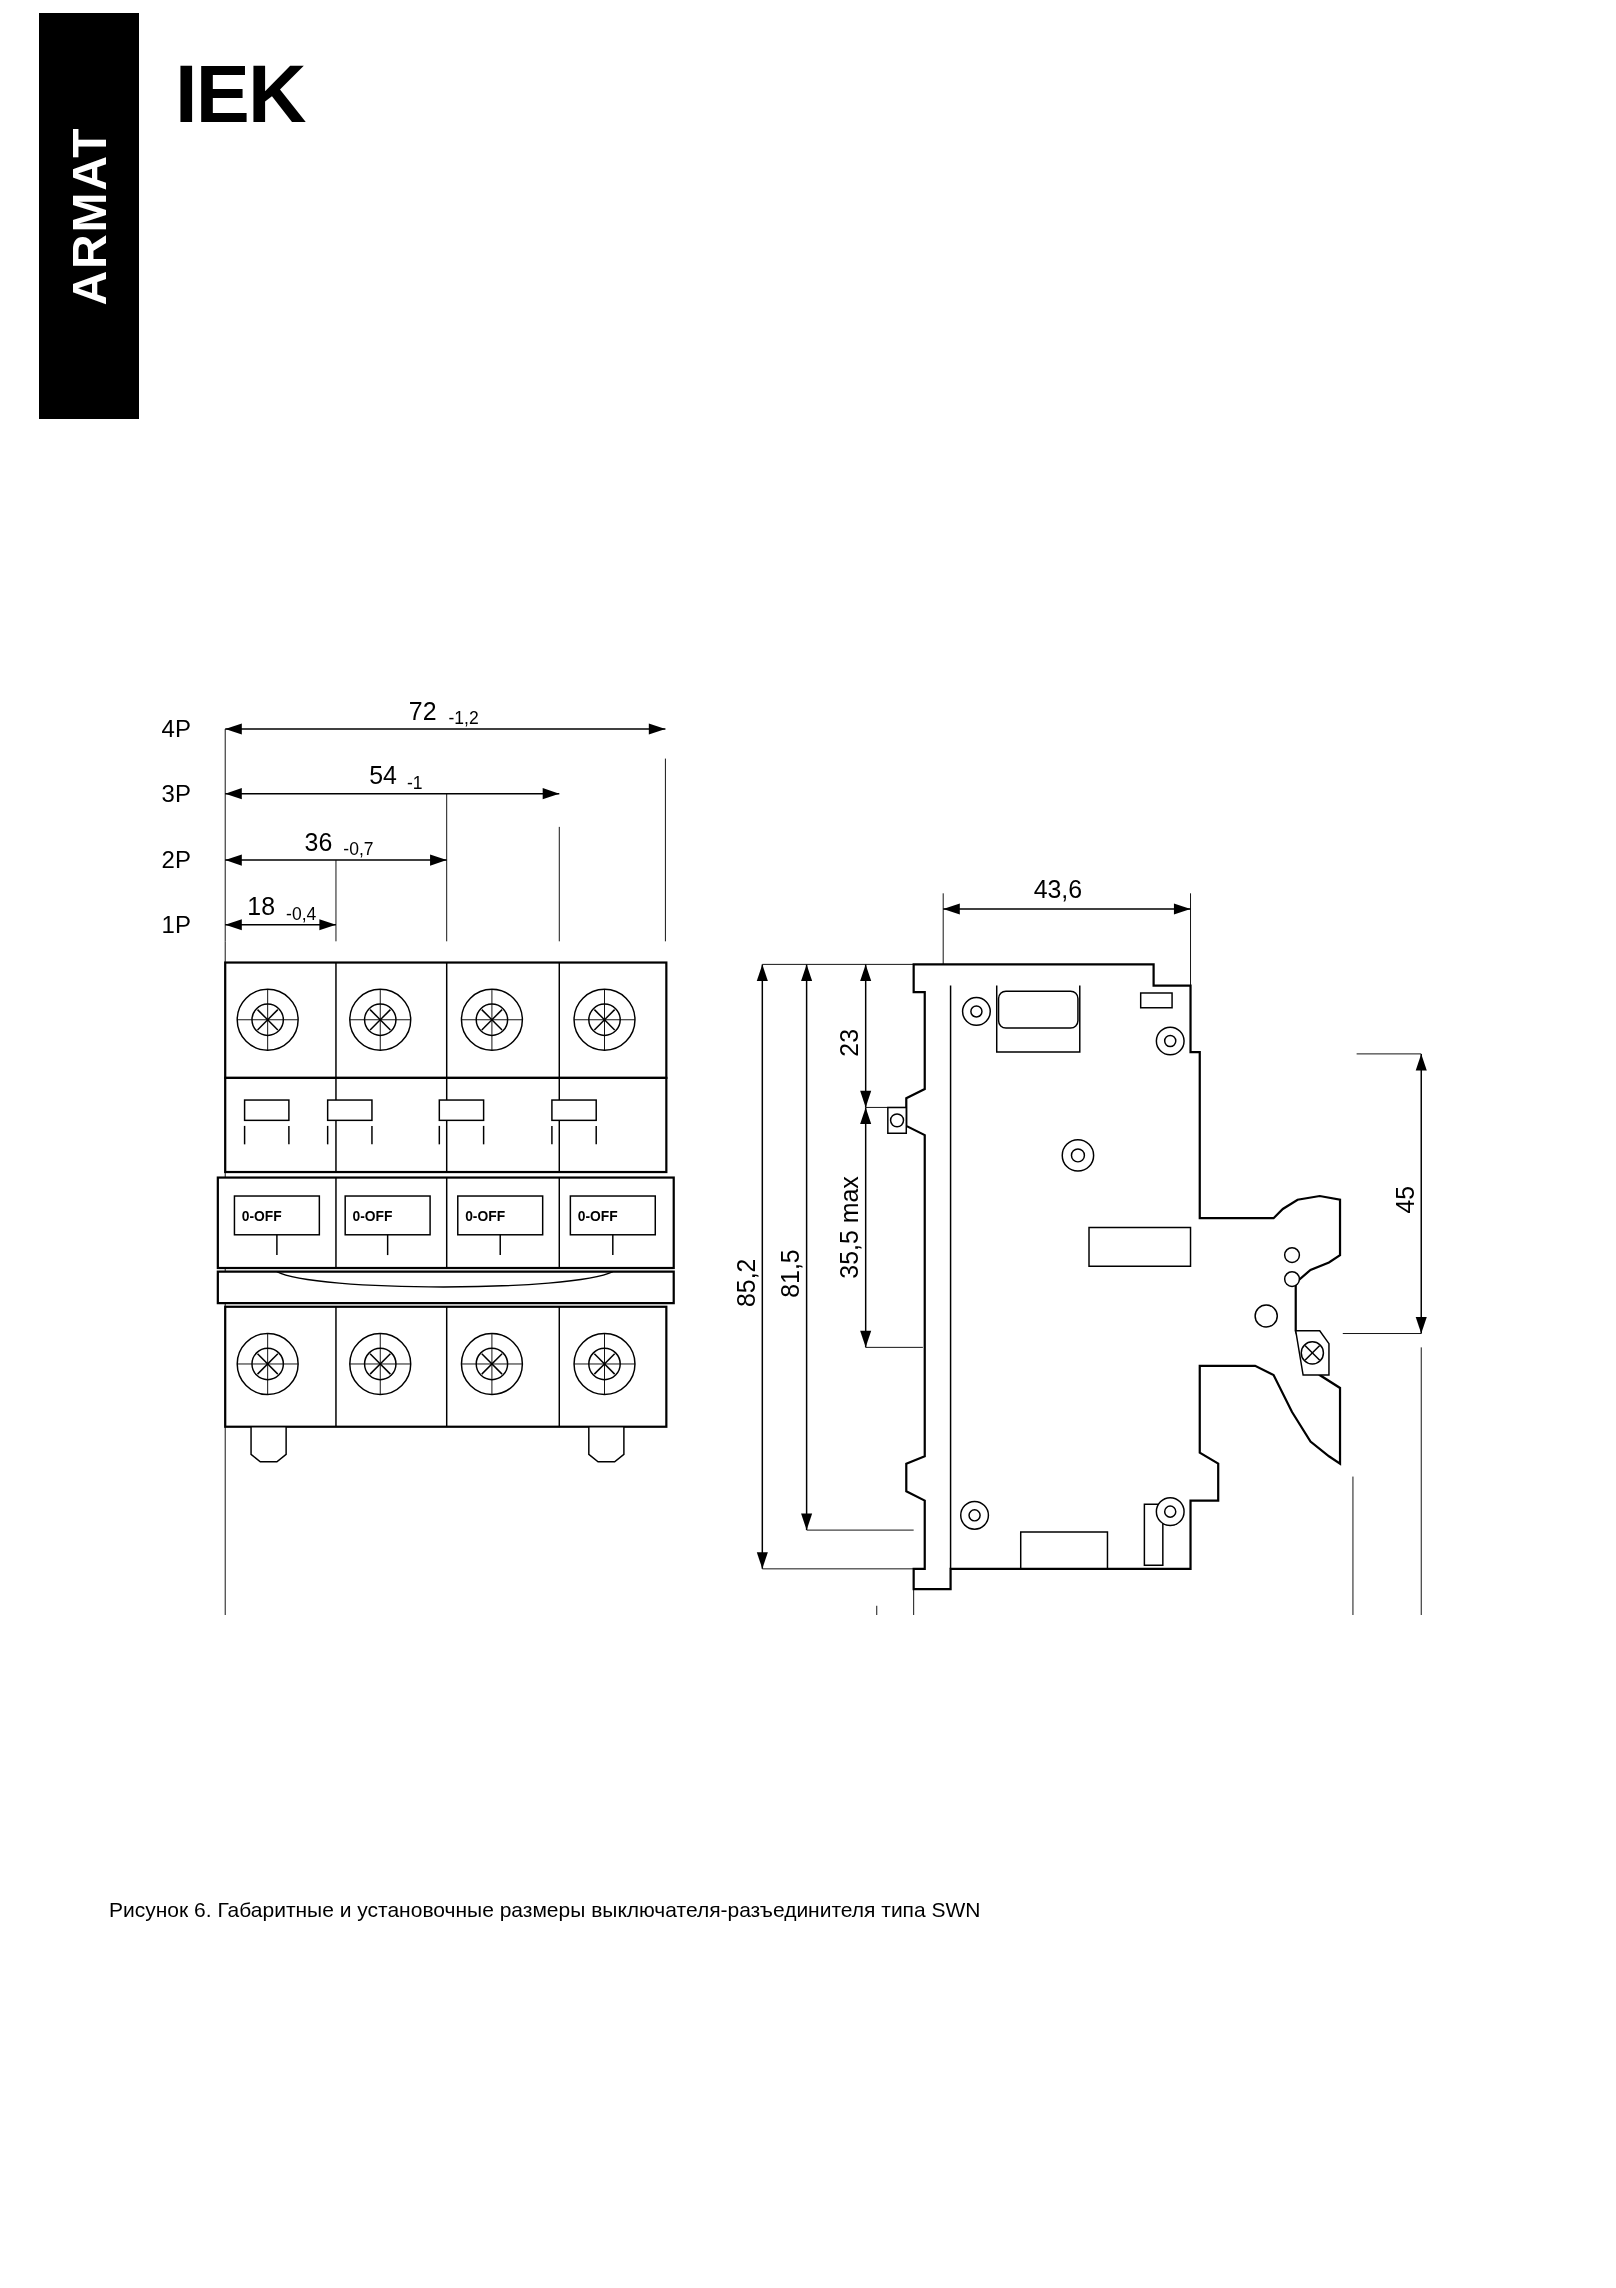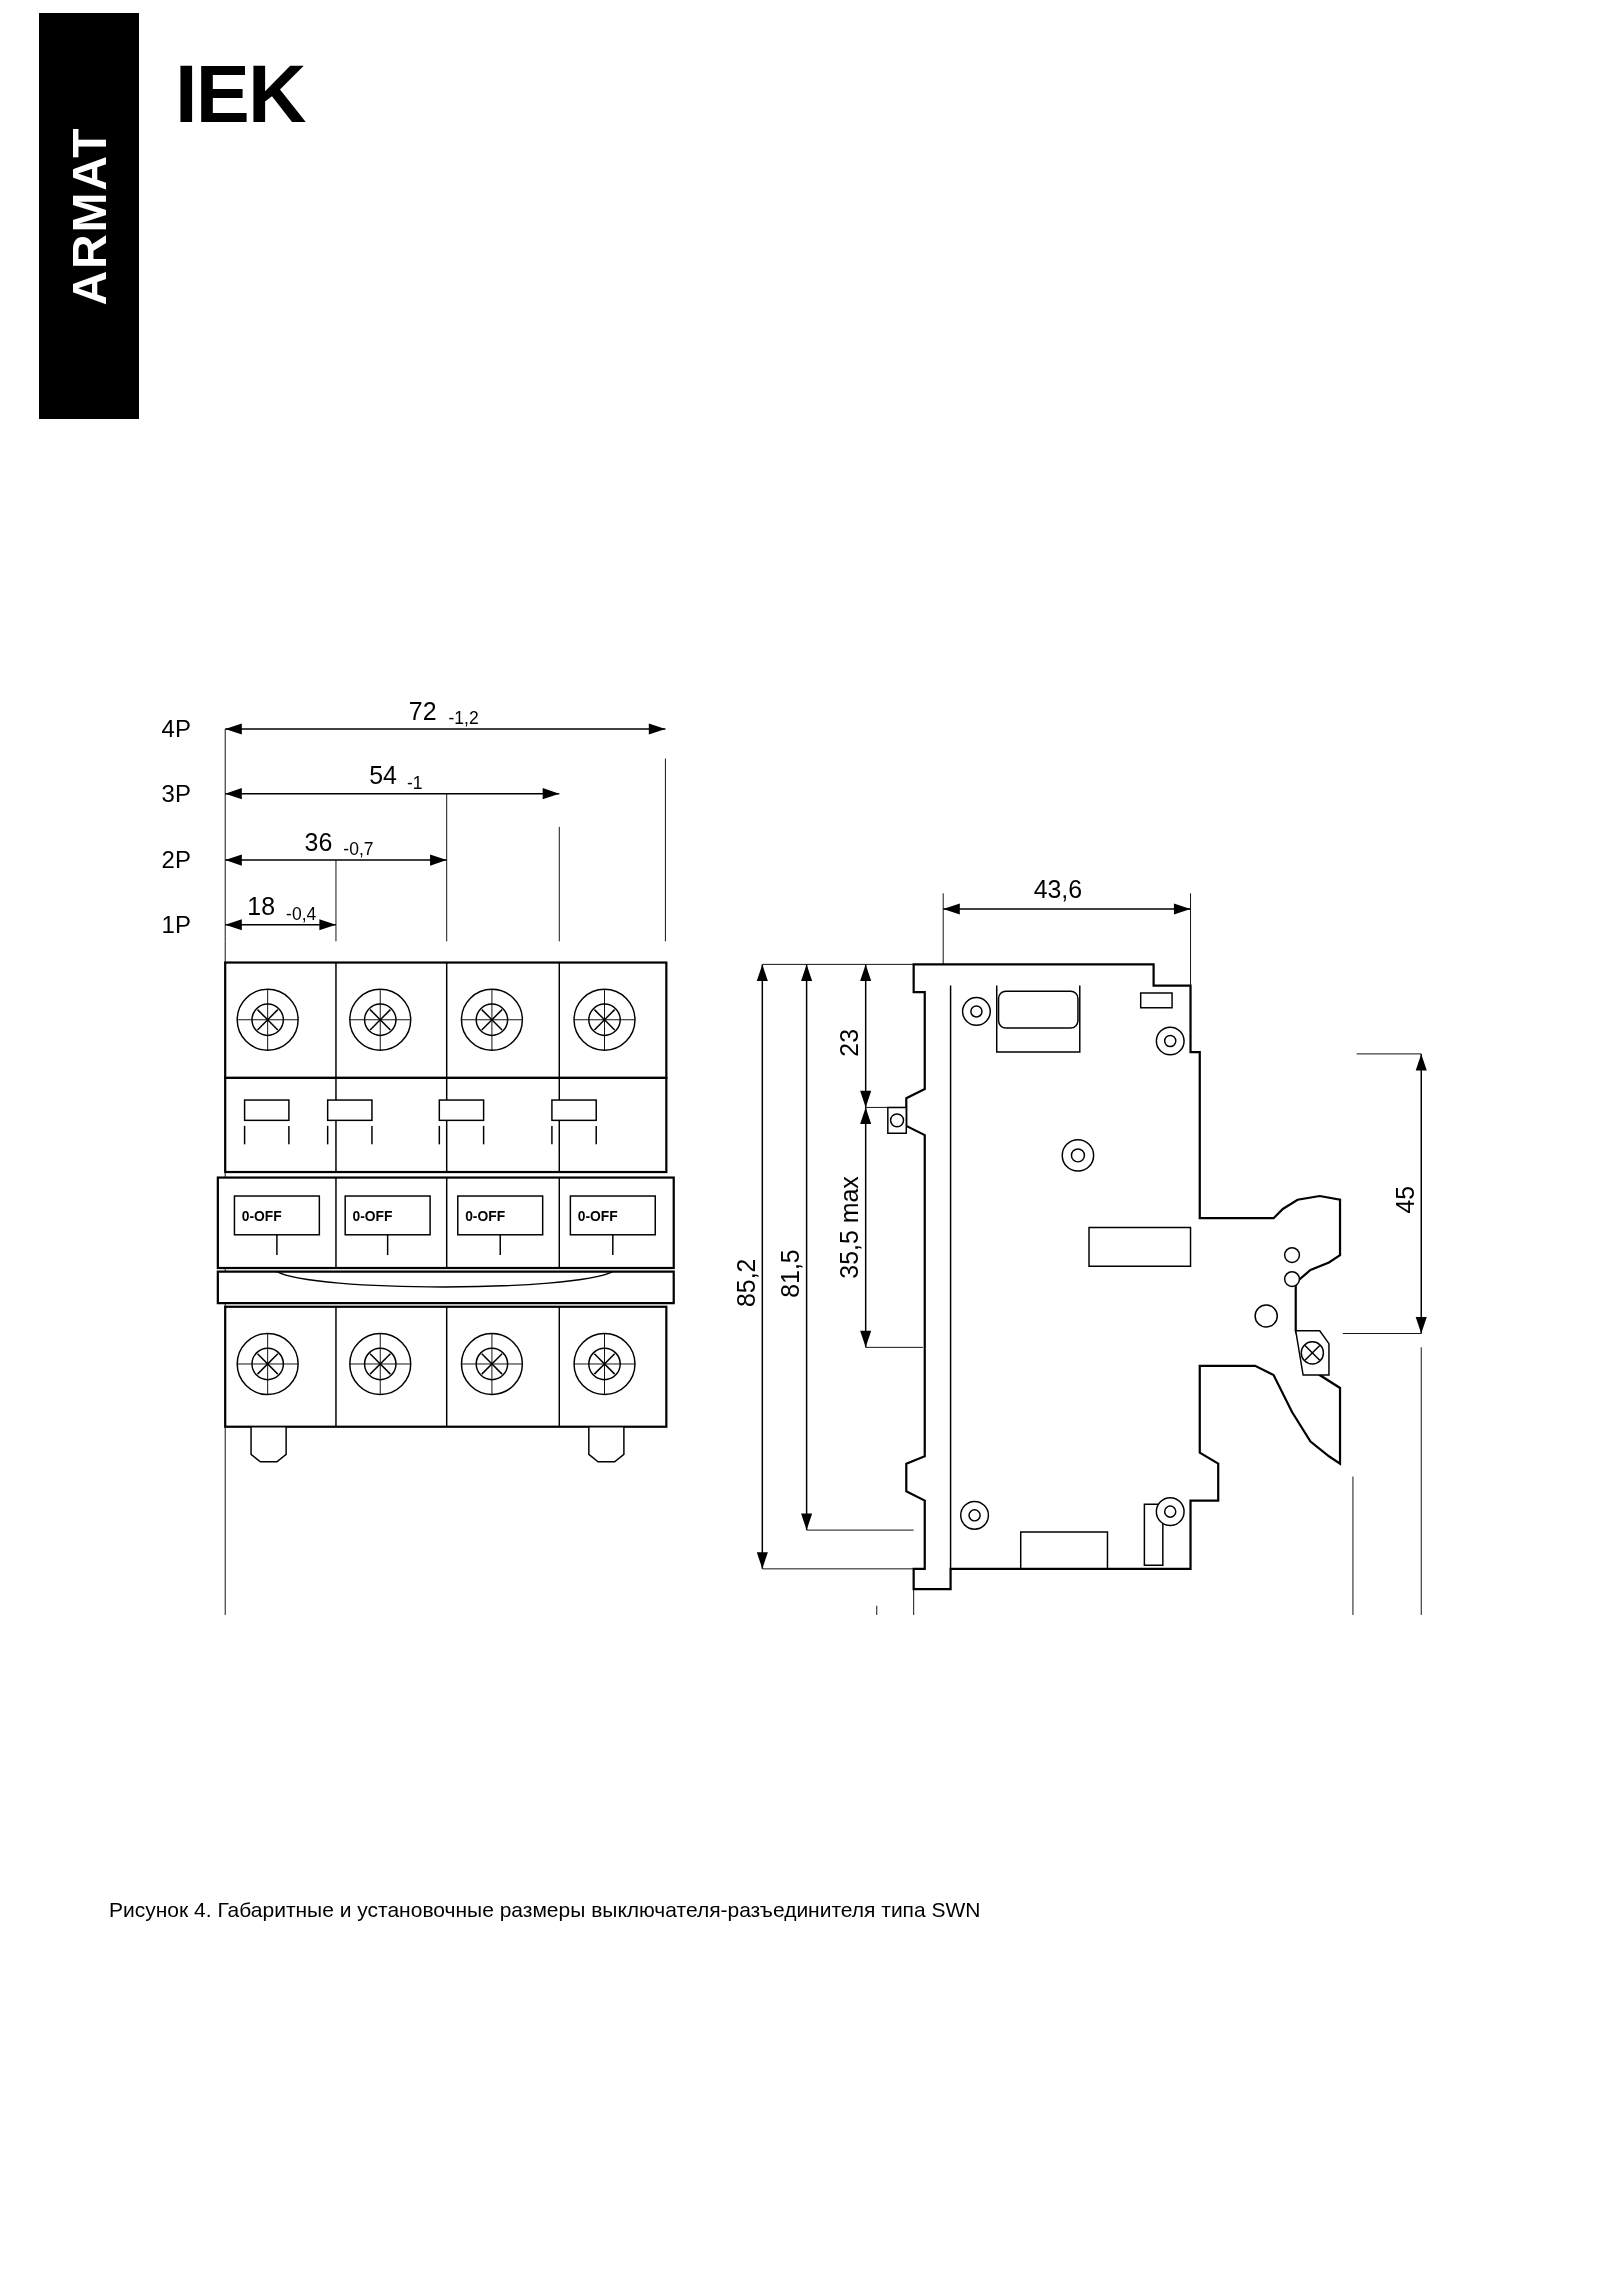--- a/index.html
+++ b/index.html
@@ -458,14 +458,14 @@
     </g>
 
     <g class="ln ln1">
       <path class="fillw" d="M962 500 L982 500 L982 528 L962 528 Z"></path>
       <circle class="fillw ln ln1" cx="972" cy="514" r="7"></circle>
     </g>
   </g>
 </svg>
 </div>
 
-<div class="caption">Рисунок 4. Габаритные и установочные размеры выключателя-разъединителя типа SWN</div>
+<div class="caption">Рисунок 6. Габаритные и установочные размеры выключателя-разъединителя типа SWN</div>
 
 
 </body></html>

